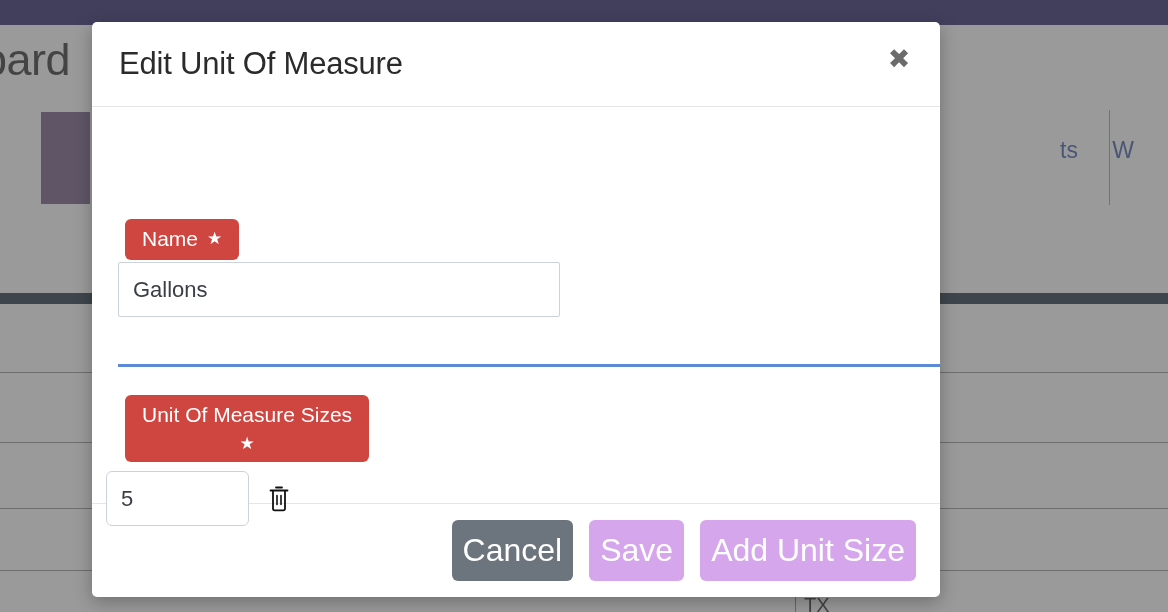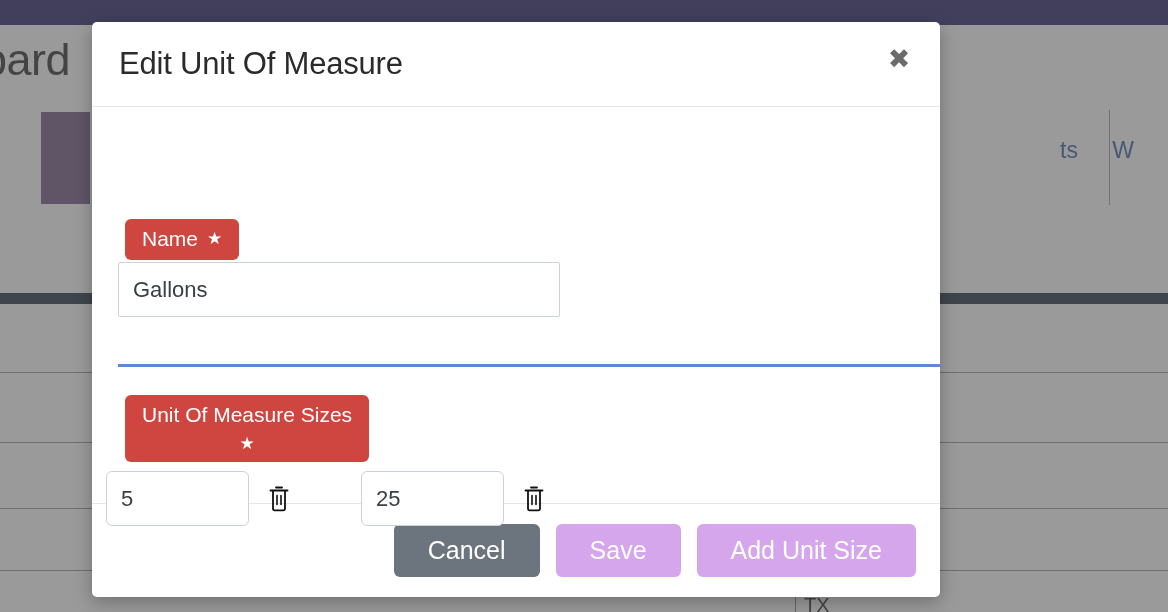--- a/index.html
+++ b/index.html
@@ -261,24 +261,24 @@
     display: flex;
     align-items: center;
     justify-content: flex-end;
     padding-right: 24px;
     gap: 16px;
   }
 
   .btn {
     border: none;
     border-radius: 6px;
-    font-size: 25px;
+    font-size: 32px;
     font-family: "Liberation Sans", sans-serif;
     color: #ffffff;
-    padding: 12px 34px;
+    padding: 12px 11px;
     cursor: pointer;
     line-height: 1.15;
     white-space: nowrap;
   }
   .btn-secondary { background: #6c757d; }
   .btn-purple { background: #d6a6ed; }
 </style>
 </head>
 <body>
 
@@ -340,29 +340,20 @@
         <div class="size-item">
           <input class="size-input" type="text" value="5" style="">
           <button class="trash-btn">
             <svg width="22" height="26" viewBox="0 0 22 26" aria-hidden="true">
               <path d="M8 1.5h6M2.5 4.5h17M5 4.5v18a1.8 1.8 0 0 0 1.8 1.8h8.4A1.8 1.8 0 0 0 17 22.5v-18" fill="none" stroke="#111111" stroke-width="1.8" stroke-linecap="round" stroke-linejoin="round"></path>
               <path d="M9 9.5v9M13 9.5v9" fill="none" stroke="#111111" stroke-width="1.6" stroke-linecap="round"></path>
             </svg>
           </button>
         </div>
 
-        <div class="size-item">
-          <input class="size-input" type="text" value="25" style="">
-          <button class="trash-btn">
-            <svg width="22" height="26" viewBox="0 0 22 26" aria-hidden="true">
-              <path d="M8 1.5h6M2.5 4.5h17M5 4.5v18a1.8 1.8 0 0 0 1.8 1.8h8.4A1.8 1.8 0 0 0 17 22.5v-18" fill="none" stroke="#111111" stroke-width="1.8" stroke-linecap="round" stroke-linejoin="round"></path>
-              <path d="M9 9.5v9M13 9.5v9" fill="none" stroke="#111111" stroke-width="1.6" stroke-linecap="round"></path>
-            </svg>
-          </button>
-        </div>
 
 
       </div>
     </div>
 
     <div class="modal-footer">
       <button class="btn btn-secondary">Cancel</button>
       <button class="btn btn-purple">Save</button>
       <button class="btn btn-purple">Add Unit Size</button>
     </div>

